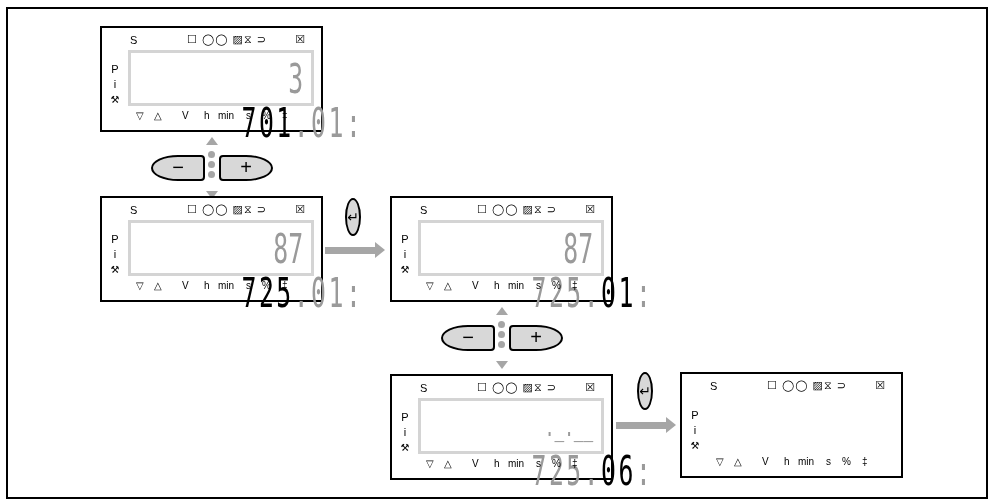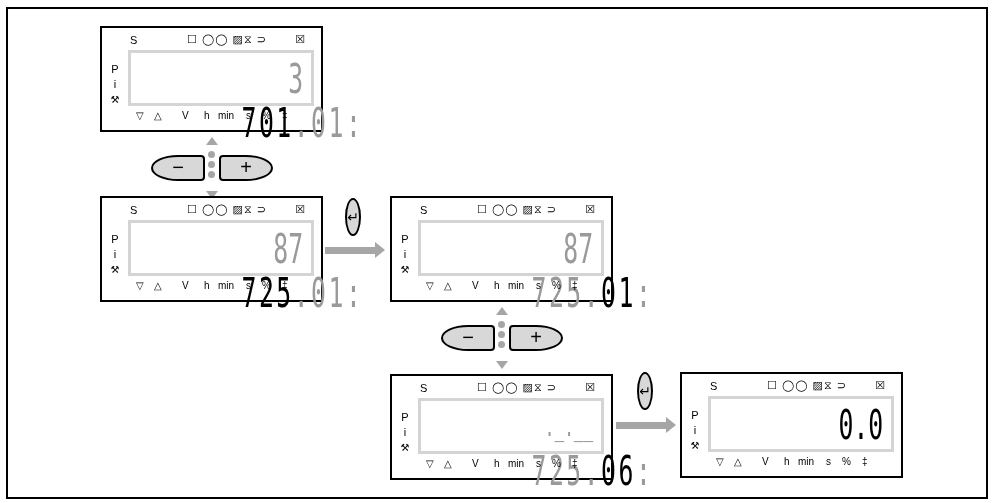--- a/index.html
+++ b/index.html
@@ -193,23 +193,20 @@
   <div class="top">
     <span class="s">S</span>
     <span class="icons">☐ ◯◯ ▨⧖ ⊃</span>
     <span class="x">☒</span>
   </div>
   <div class="side">
     <div>P</div>
     <div>i</div>
     <div style="font-size:10px;">⚒</div>
   </div>
-  <div class="lcd">
-    <div class="val-right" style="color:#000;">0.0</div>
-  </div>
   <div class="bot">
     <span style="left:34px;">▽</span>
     <span style="left:52px;">△</span>
     <span style="left:80px;">V</span>
     <span style="left:102px;">h</span>
     <span style="left:116px;">min</span>
     <span style="left:144px;">s</span>
     <span style="left:160px;">%</span>
     <span style="left:180px;">‡</span>
   </div>

